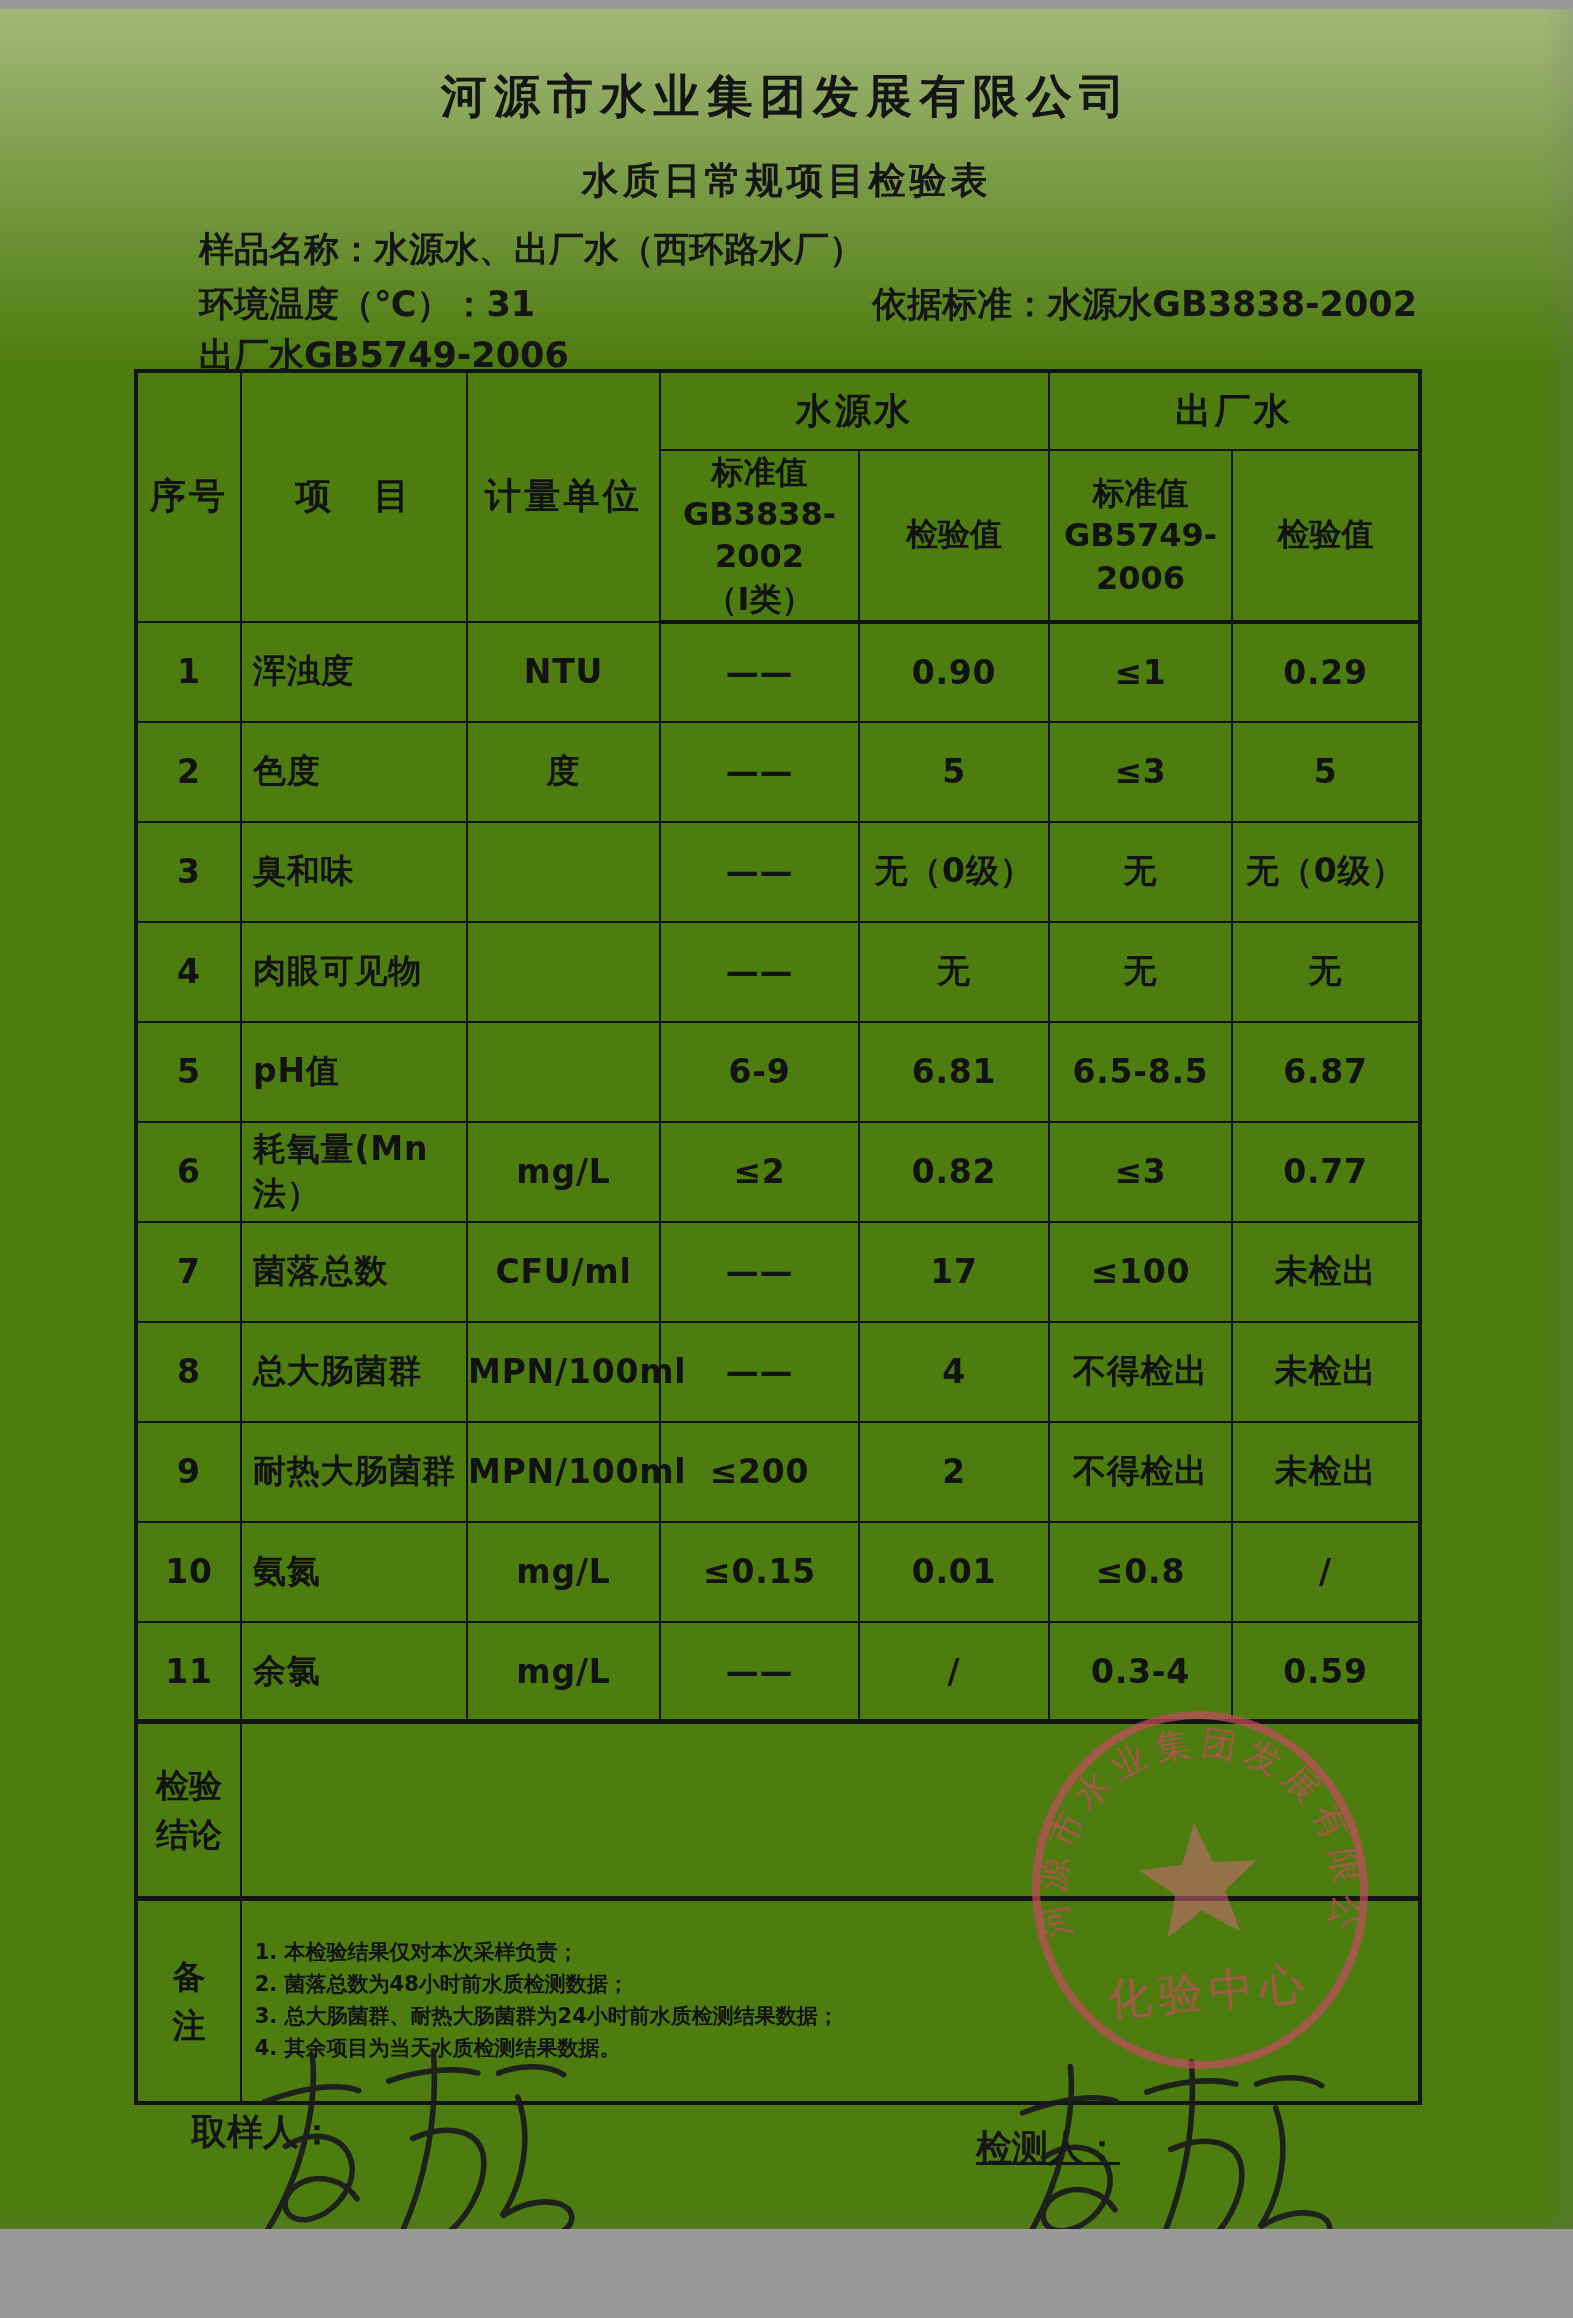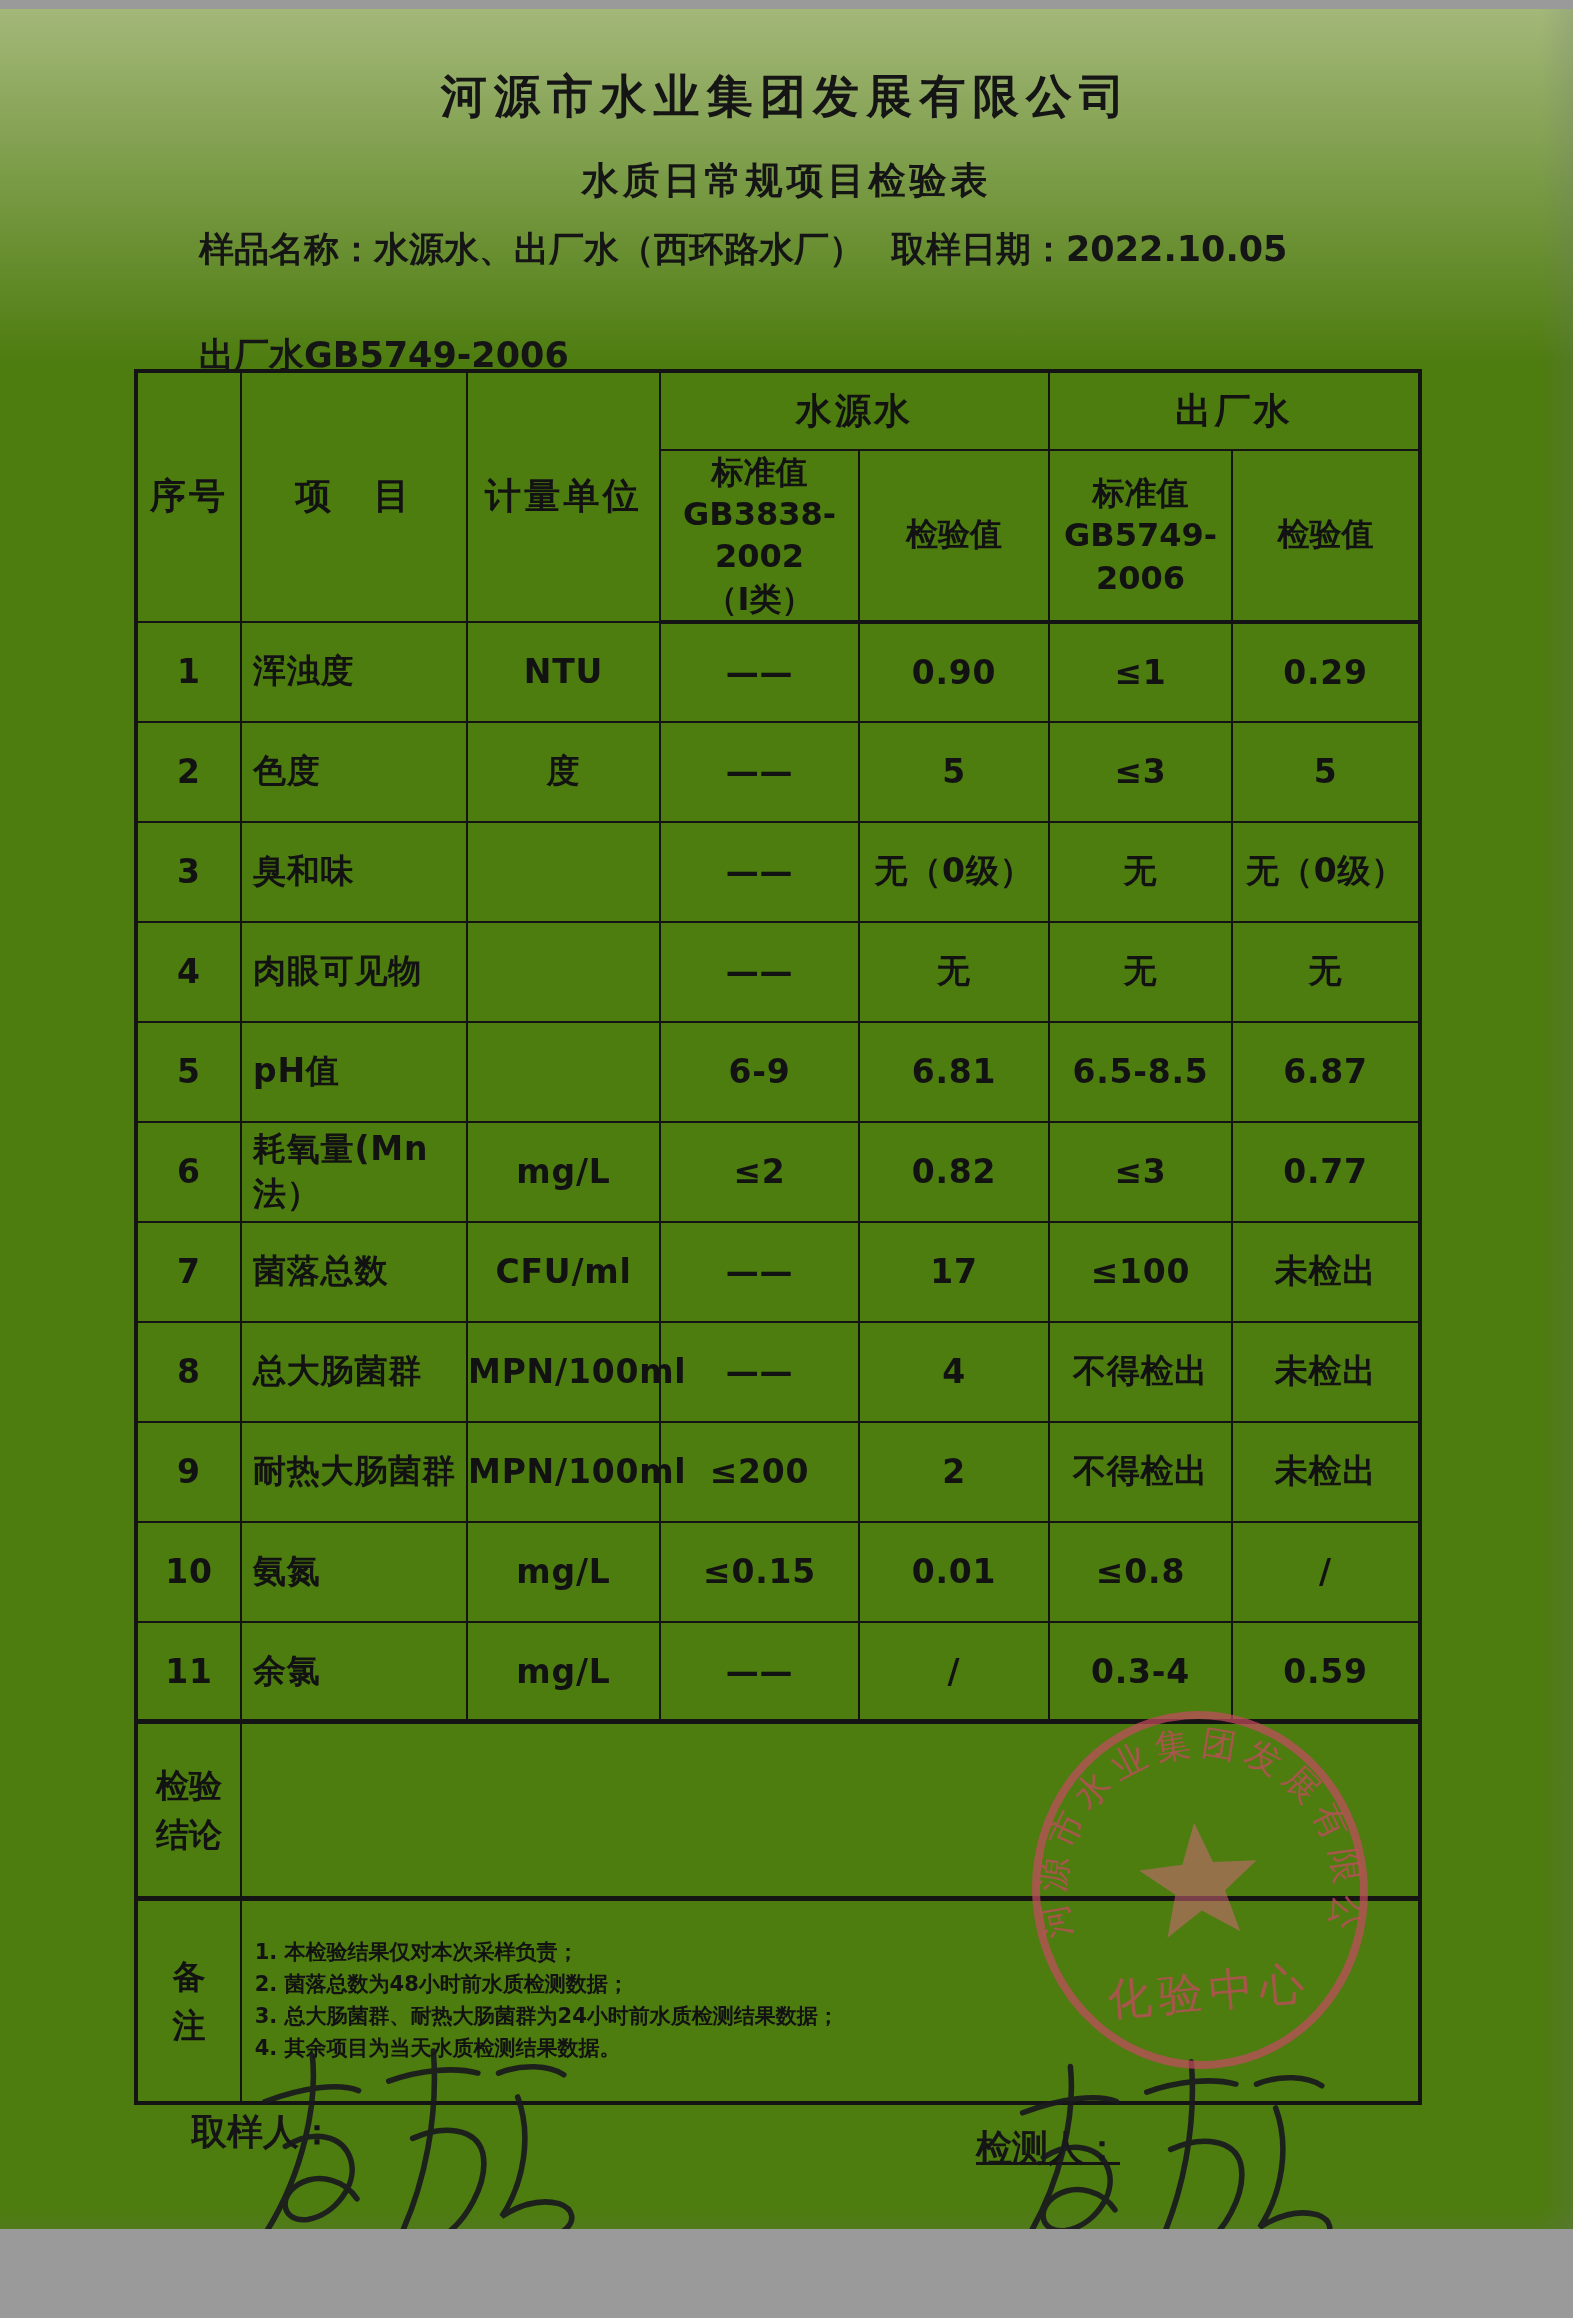--- a/index.html
+++ b/index.html
@@ -80,21 +80,24 @@
 <body>
 
 <div class="page">
   <div class="tint"></div>
 
   <div class="company-title">河源市水业集团发展有限公司</div>
   <div class="doc-title">水质日常规项目检验表</div>
 
   <div class="info-line line1">
     <span>样品名称：水源水、出厂水（西环路水厂）</span>
-    <span>取样日期：2022.10.05</span>
+  </div>
+  <div class="info-line line2">
+    <span>环境温度（℃）：31</span>
+    <span>依据标准：水源水GB3838-2002</span>
   </div>
   <div class="info-line line3">
     <span>出厂水GB5749-2006</span>
   </div>
 
   <table class="main-table">
     <colgroup>
       <col style="width:105px">
         <col style="width:226px">
         <col style="width:193px">

